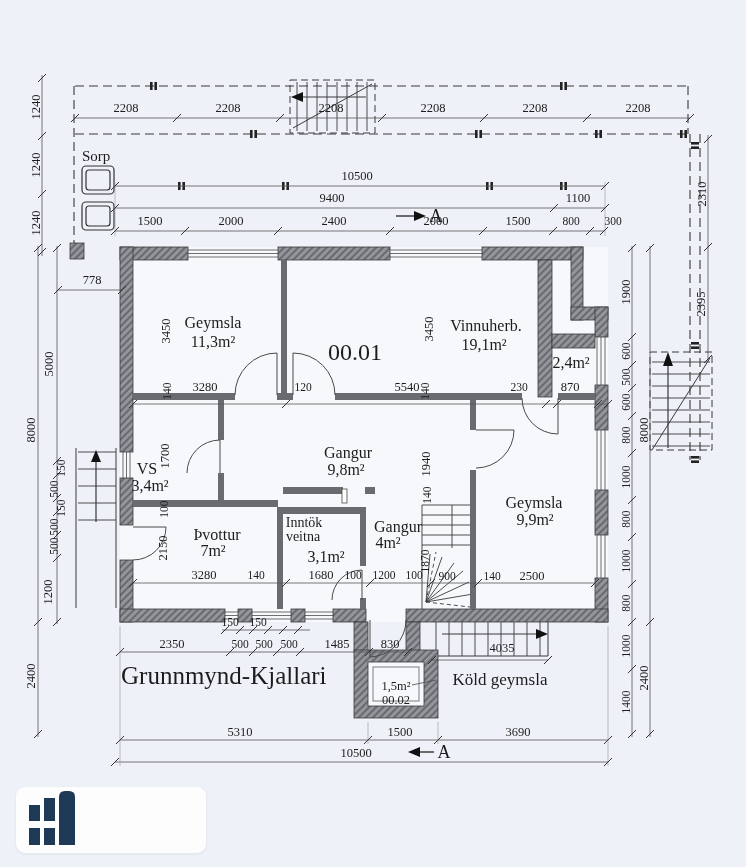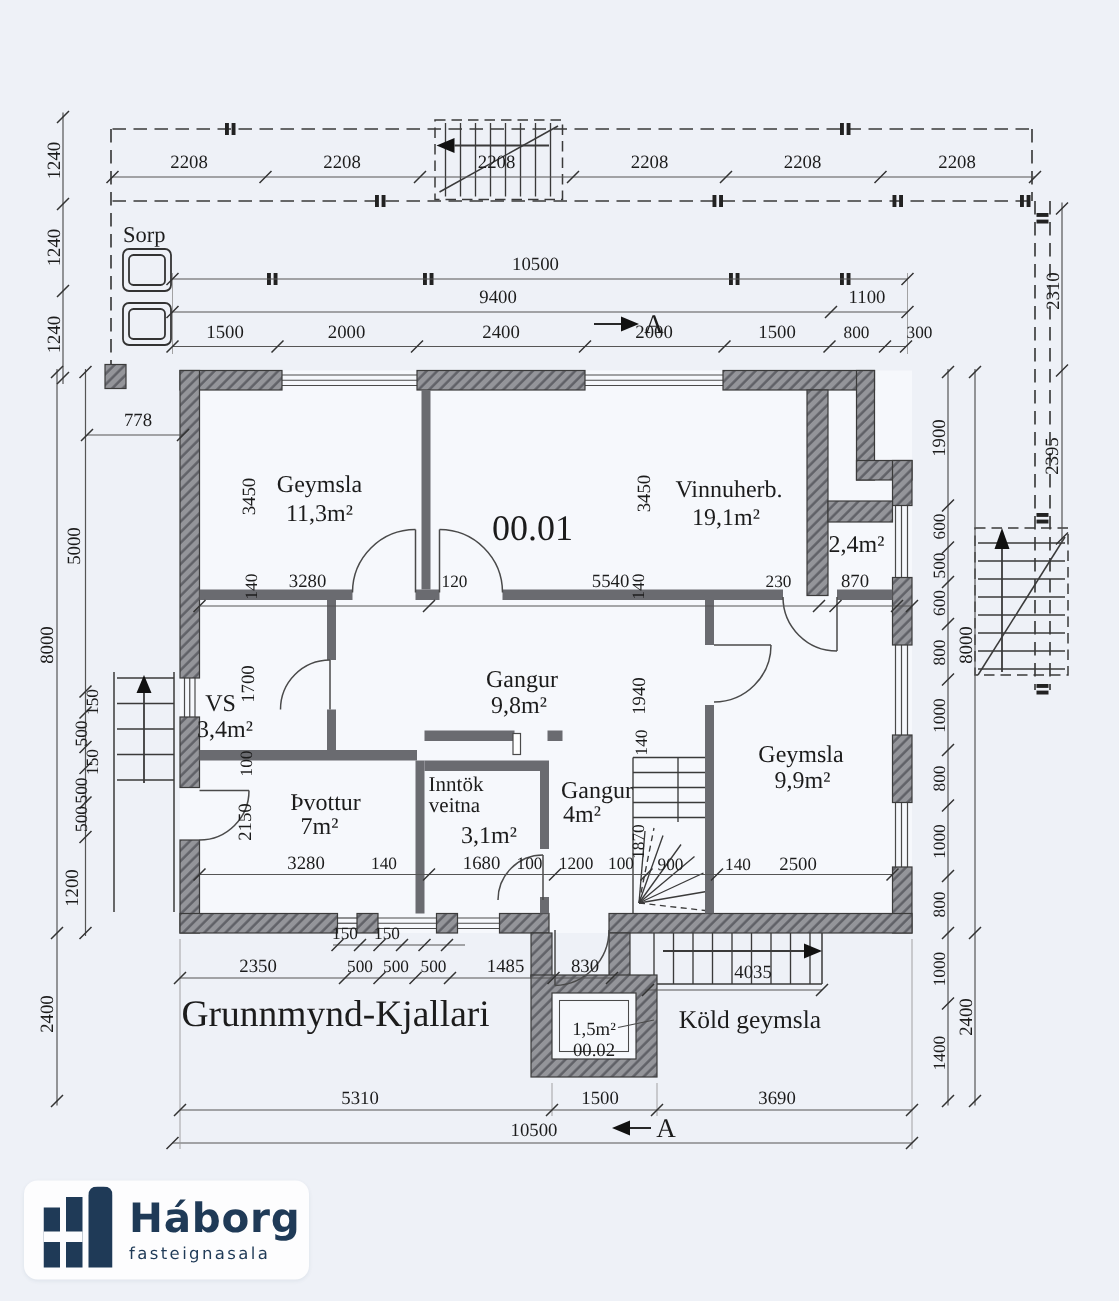--- a/index.html
+++ b/index.html
@@ -438,18 +438,14 @@
 </svg>
 
 
 <div id="logo-card">
   <svg width="46" height="58" viewBox="0 0 46 58">
     <rect x="0" y="14" width="11" height="40" fill="#1f3a57"></rect>
     <rect x="15" y="7" width="11" height="47" fill="#1f3a57"></rect>
     <path d="M30 6 q0,-6 6,-6 h4 q6,0 6,6 v48 h-16 z" fill="#1f3a57"></path>
     <rect x="0" y="30" width="26" height="7" fill="#fdfdfe"></rect>
   </svg>
-  <div id="logo-text">
-    <span id="logo-name">Háborg</span>
-    <span id="logo-tagline">fasteignasala</span>
-  </div>
 </div>
 </div>
 
 </body></html>

